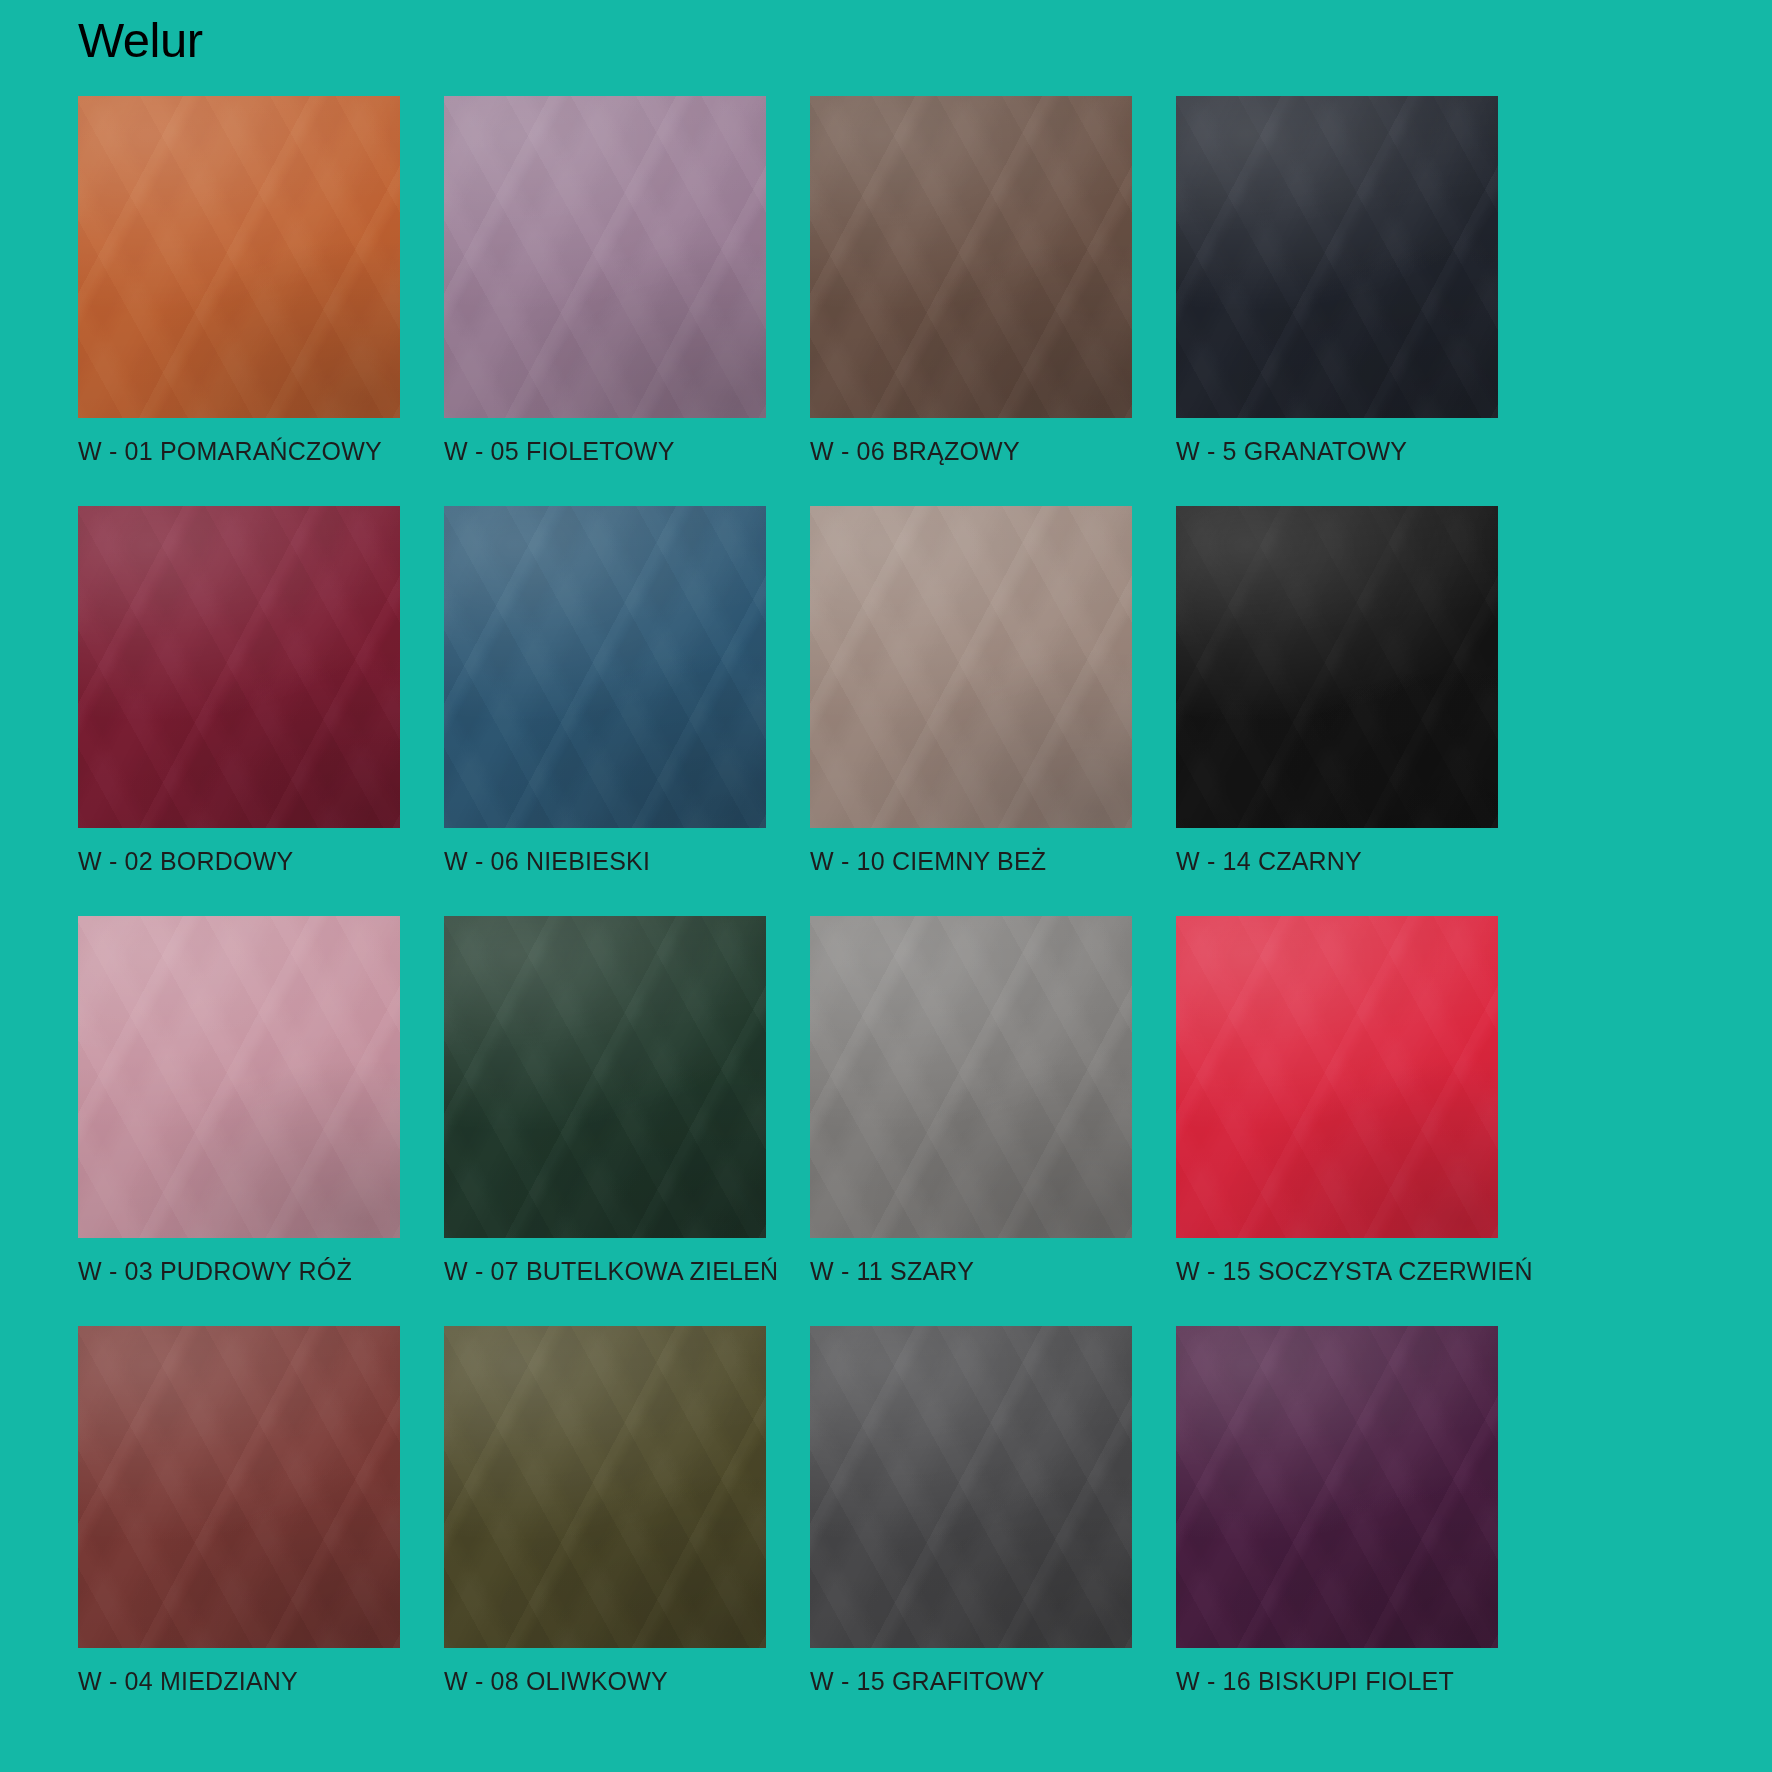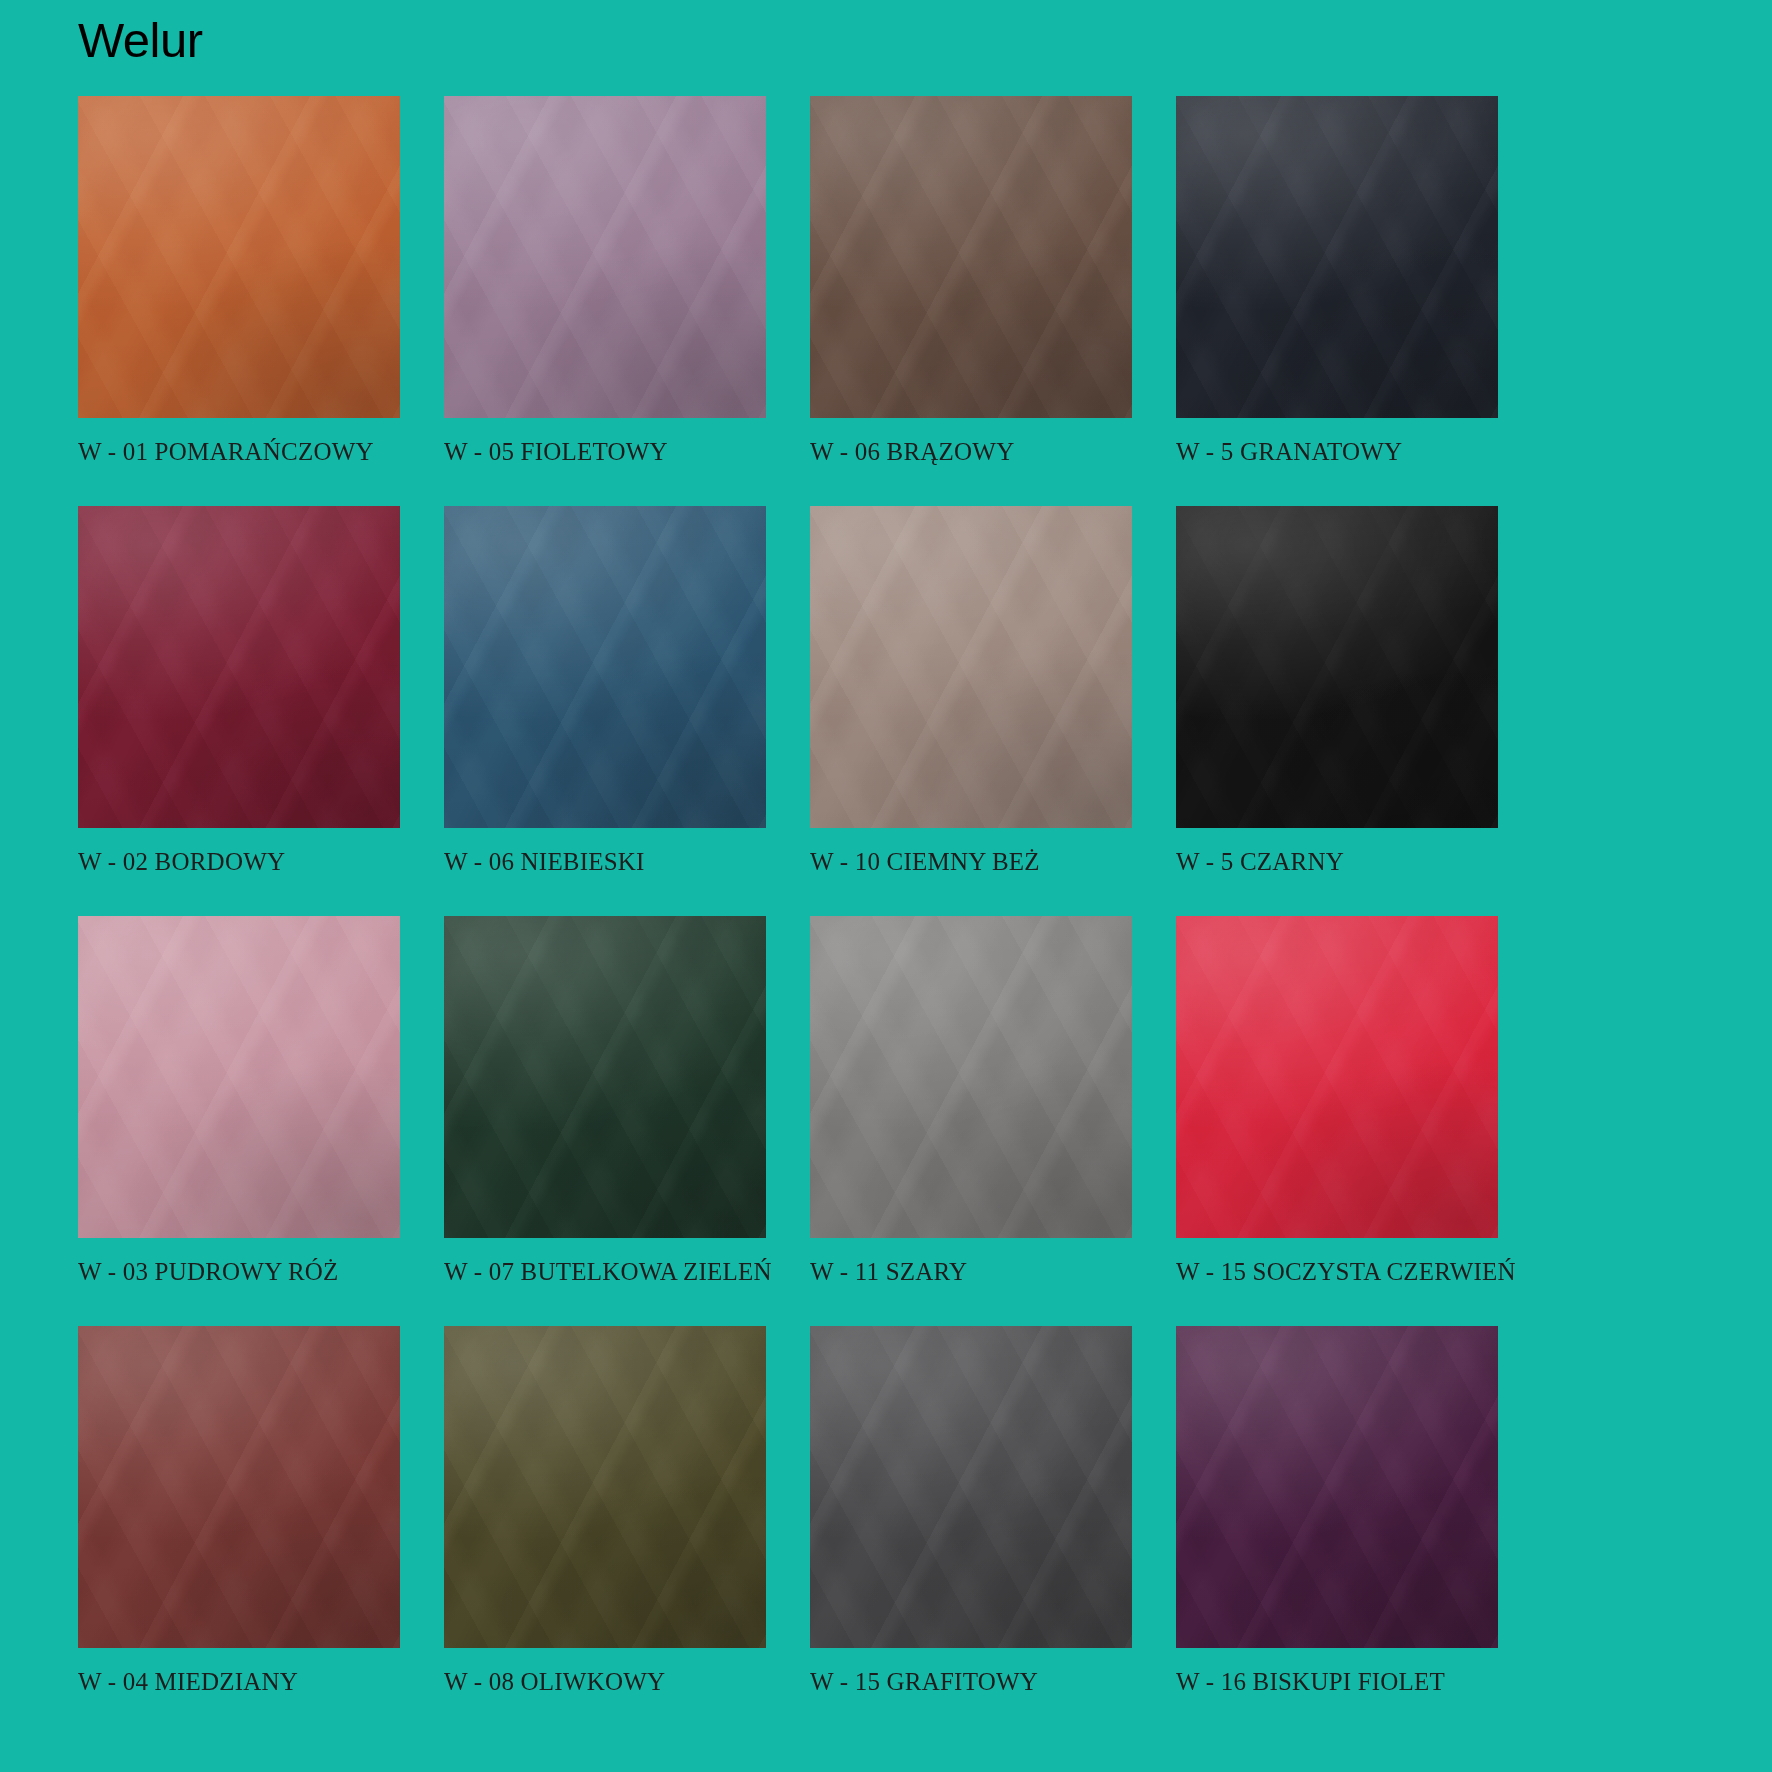--- a/index.html
+++ b/index.html
@@ -43,21 +43,20 @@
     top: 96px;
     width: 1620px;
     display: grid;
     grid-template-columns: repeat(4, 322px);
     column-gap: 44px;
     row-gap: 42px;
   }
 
   .swatch-cell {
     width: 349px;
-    font-family: Liberation Serif, serif;
   }
 
   .swatch-chip {
     position: relative;
     width: 322px;
     height: 322px;
     overflow: hidden;
     background-color: #cccccc;
   }
 
@@ -137,21 +136,21 @@
       <div class="swatch-cell">
         <div class="swatch-chip" style="background-color: rgb(46, 88, 116);"></div>
         <div class="swatch-label">W - 06 NIEBIESKI</div>
       </div>
       <div class="swatch-cell">
         <div class="swatch-chip" style="background-color: rgb(158, 138, 128);"></div>
         <div class="swatch-label">W - 10 CIEMNY BEŻ</div>
       </div>
       <div class="swatch-cell">
         <div class="swatch-chip" style="background-color: rgb(21, 21, 21);"></div>
-        <div class="swatch-label">W - 5 CZARNY</div>
+        <div class="swatch-label">W - 14 CZARNY</div>
       </div>
       <div class="swatch-cell">
         <div class="swatch-chip" style="background-color: rgb(199, 149, 162);"></div>
         <div class="swatch-label">W - 03 PUDROWY RÓŻ</div>
       </div>
       <div class="swatch-cell">
         <div class="swatch-chip" style="background-color: rgb(34, 58, 45);"></div>
         <div class="swatch-label">W - 07 BUTELKOWA ZIELEŃ</div>
       </div>
       <div class="swatch-cell">

